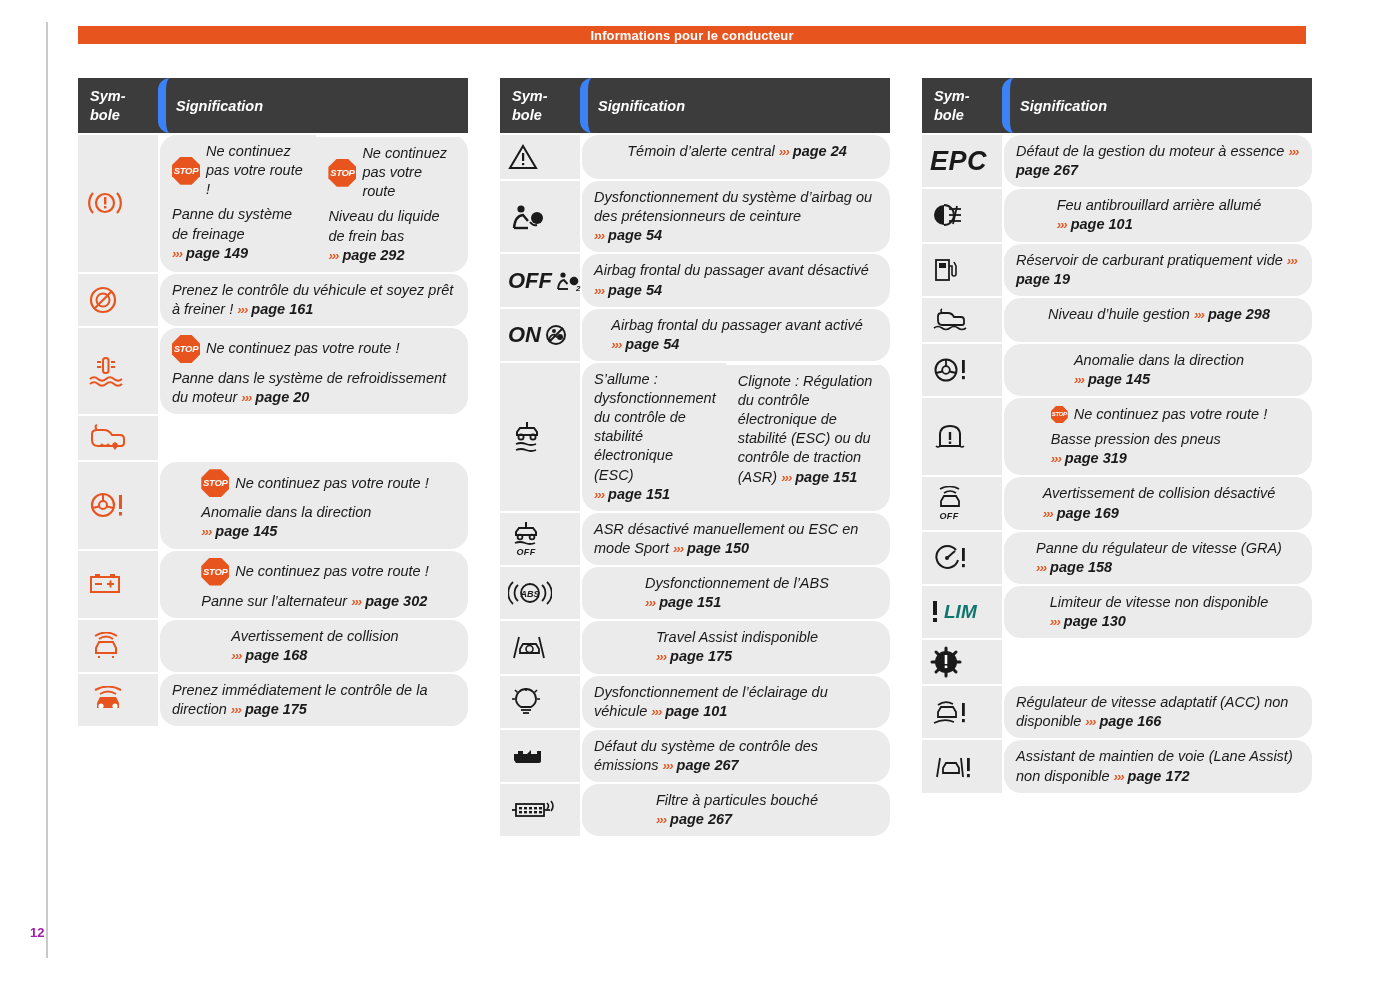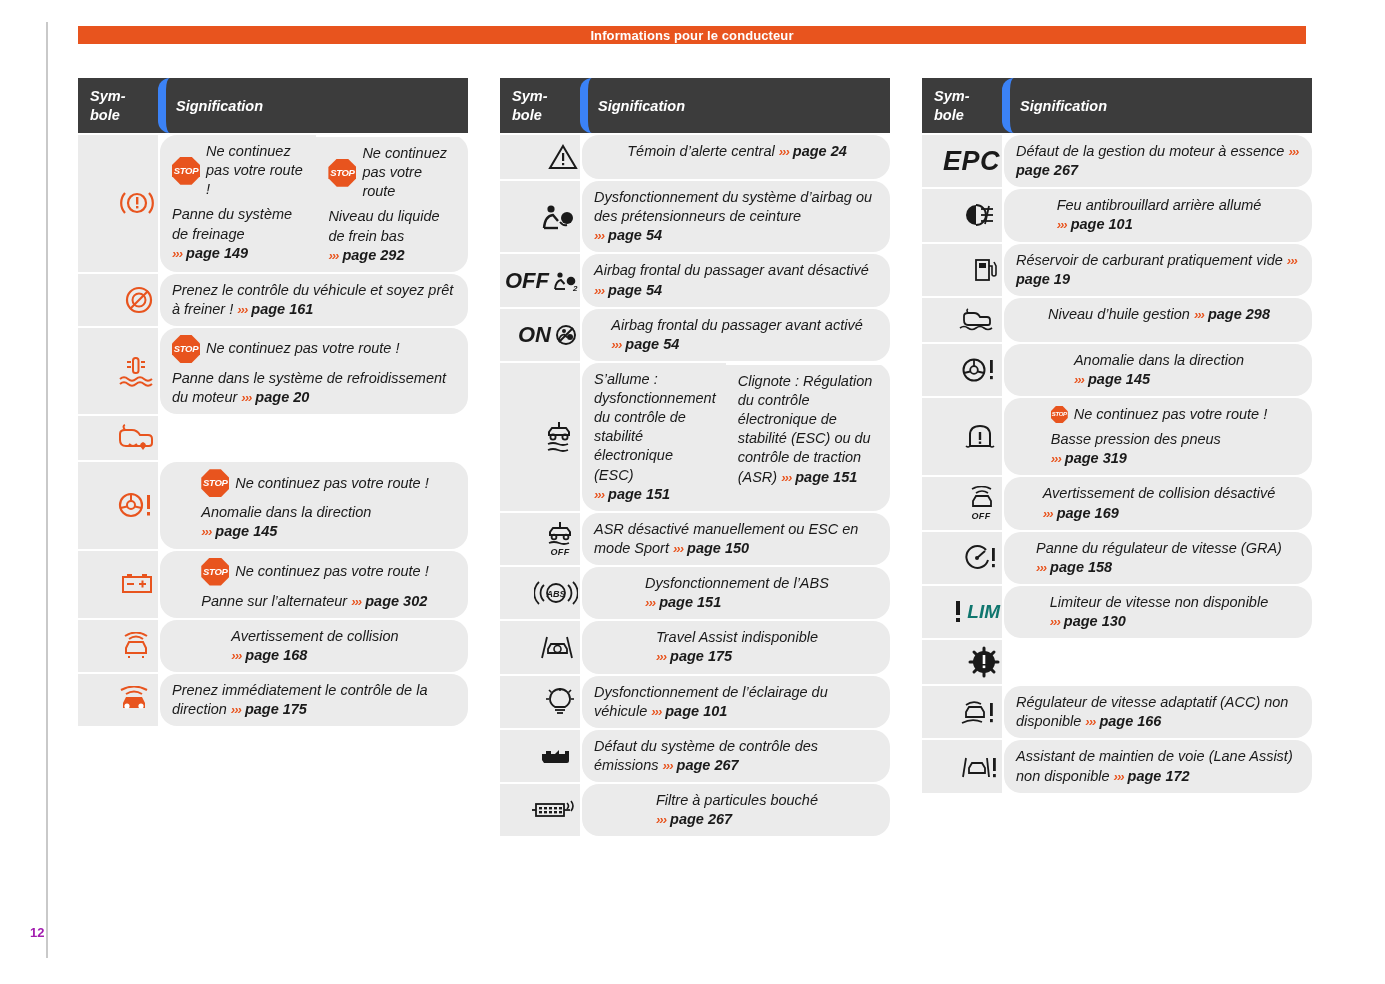--- a/index.html
+++ b/index.html
@@ -94,23 +94,23 @@
     display: flex;
     min-height: 44px;
     margin-top: 2px;
   }
   .cell-sym {
     width: 80px;
     flex: 0 0 80px;
     background: #ebebeb;
     display: flex;
     align-items: center;
-    justify-content: flex-end;
+    justify-content: flex-start;
     box-sizing: border-box;
-    padding: 6px 2px;
+    padding: 6px 8px;
   }
   .cell-sig {
     flex: 1;
     background: #ebebeb;
     margin-left: 2px;
     box-sizing: border-box;
     display: flex;
     flex-direction: row;
     justify-content: center;
     border-radius: 17px;

